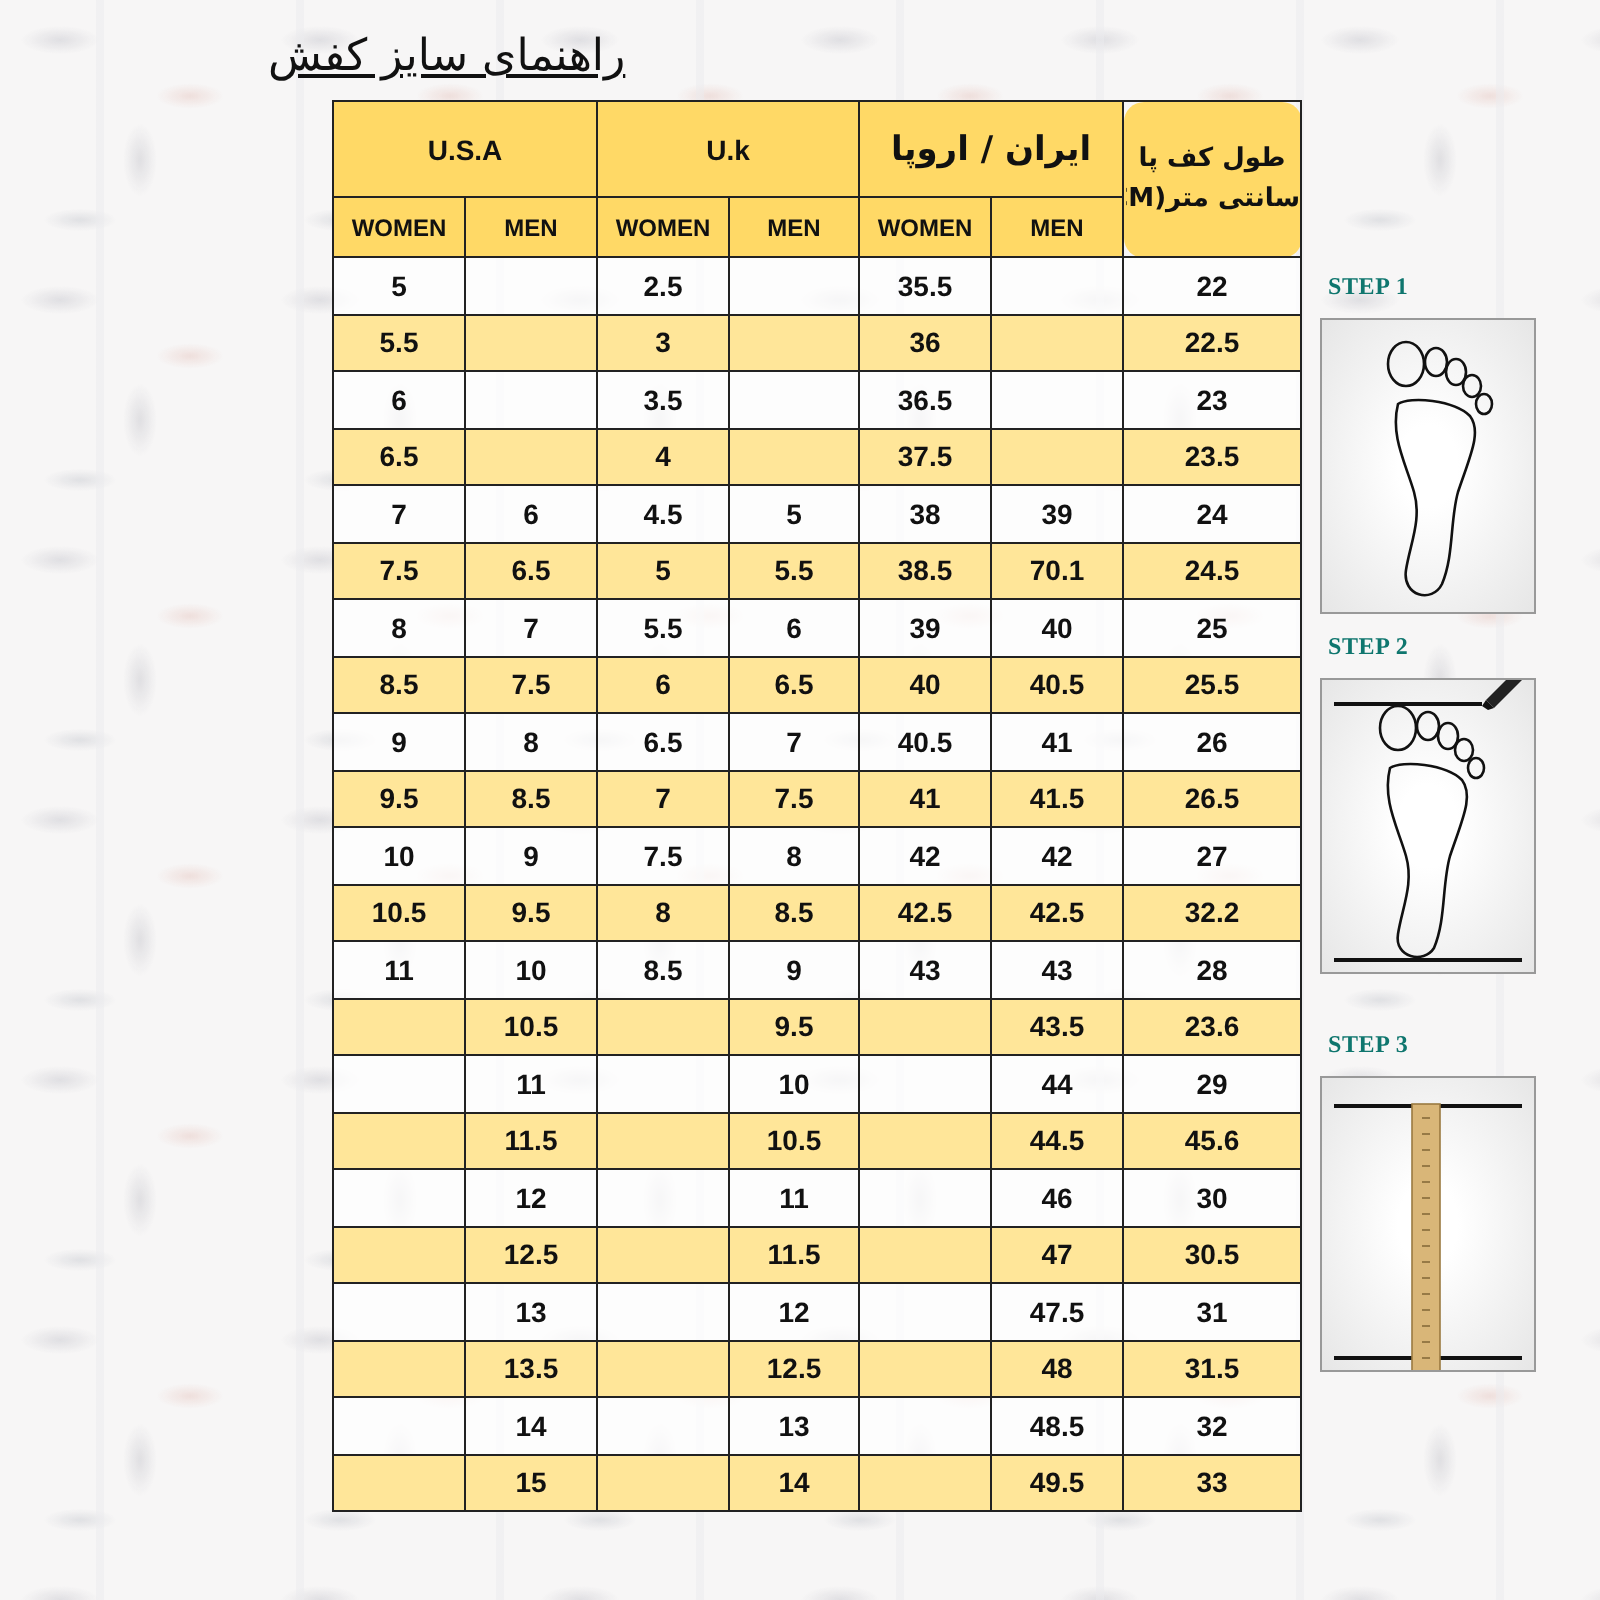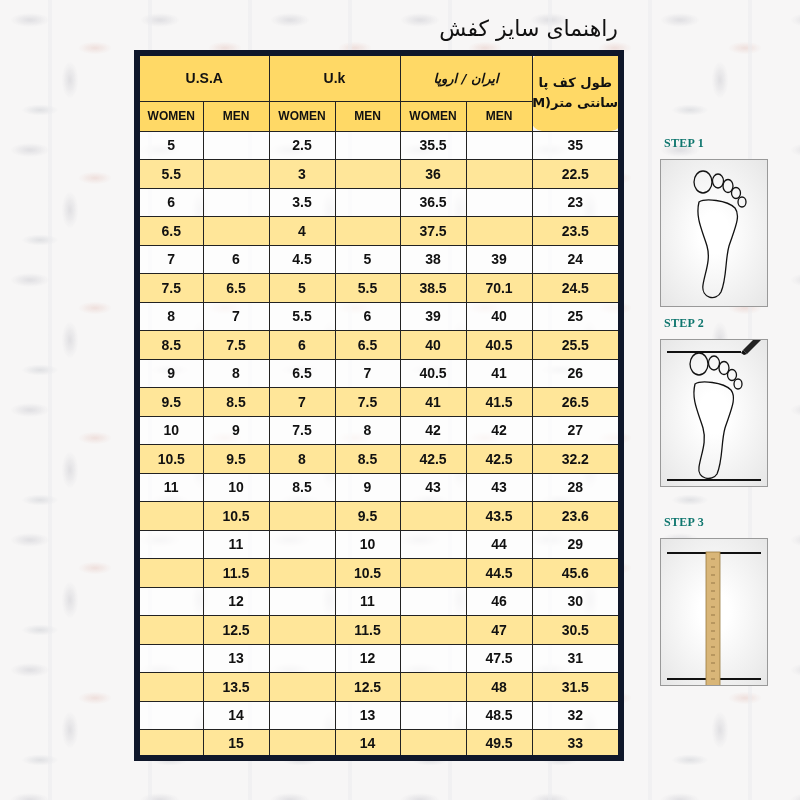--- a/index.html
+++ b/index.html
@@ -16,39 +16,39 @@
     background-size: 130px 130px;
   }
   .bgwash {
     position: absolute; inset: 0;
     background:
       repeating-linear-gradient(90deg, rgba(255,255,255,0.0) 0 48px, rgba(235,235,238,0.5) 48px 52px, rgba(255,255,255,0) 52px 100px);
     pointer-events: none;
   }
   .title {
     position: absolute; left: 134px; width: 484px; top: 14px; height: 30px;
-    text-align: right; font-size: 22px; color: #111; direction: rtl;
-    font-family: "DejaVu Sans", sans-serif; line-height: 30px;
+    text-align: left; font-size: 22px; color: #111; direction: rtl;
+    font-family: "DejaVu Sans", sans-serif; line-height: 30px; text-decoration: underline;
   }
   table.sizes {
     position: absolute; left: 134px; top: 50px;
     width: 484px; border-collapse: collapse;
     table-layout: fixed; direction: ltr;
   }
   table.sizes td, table.sizes th {
     border: 1px solid #222;
     text-align: center; vertical-align: middle;
     font-weight: bold; color: #111;
     overflow: hidden; white-space: nowrap;
   }
-  table.sizes { border: 6px solid #0f172a; }
+  table.sizes { border: 1px solid #0f172a; margin-left: 32px; }
   th.grp { height: 48px; font-size: 14px; background: #ffd966; }
   th.sub { height: 30px; font-size: 12px; background: #ffd966; }
   th.cm { background: #ffd966; font-size: 13px; direction: rtl; line-height: 20px; white-space: normal; font-family: "DejaVu Sans", sans-serif; font-weight: normal; border-radius: 10px; }
-  th.fa { font-family: "DejaVu Sans", sans-serif; font-weight: normal; font-size: 13px; direction: rtl; font-style: italic; }
+  th.fa { font-family: "DejaVu Sans", sans-serif; font-weight: normal; font-size: 17px; direction: rtl; }
   tr.row td { height: 28.5px; font-size: 14px; }
   tr.row.even td { background: rgba(255,255,255,0.72); }
   tr.row.odd td { background: #ffe699; }
 
   .step {
     position: absolute; left: 660px; width: 110px;
   }
   .step-label {
     font-family: "Liberation Serif", "DejaVu Serif", serif;
     font-weight: bold; font-size: 12px; color: #0f766e; height: 16px; line-height: 16px;
@@ -99,21 +99,21 @@
     </tr>
   </thead>
   <tbody id="size-body">
       <tr class="row even">
         <td>5</td>
         <td></td>
         <td>2.5</td>
         <td></td>
         <td>35.5</td>
         <td></td>
-        <td>35</td>
+        <td>22</td>
       </tr>
       <tr class="row odd">
         <td>5.5</td>
         <td></td>
         <td>3</td>
         <td></td>
         <td>36</td>
         <td></td>
         <td>22.5</td>
       </tr>

